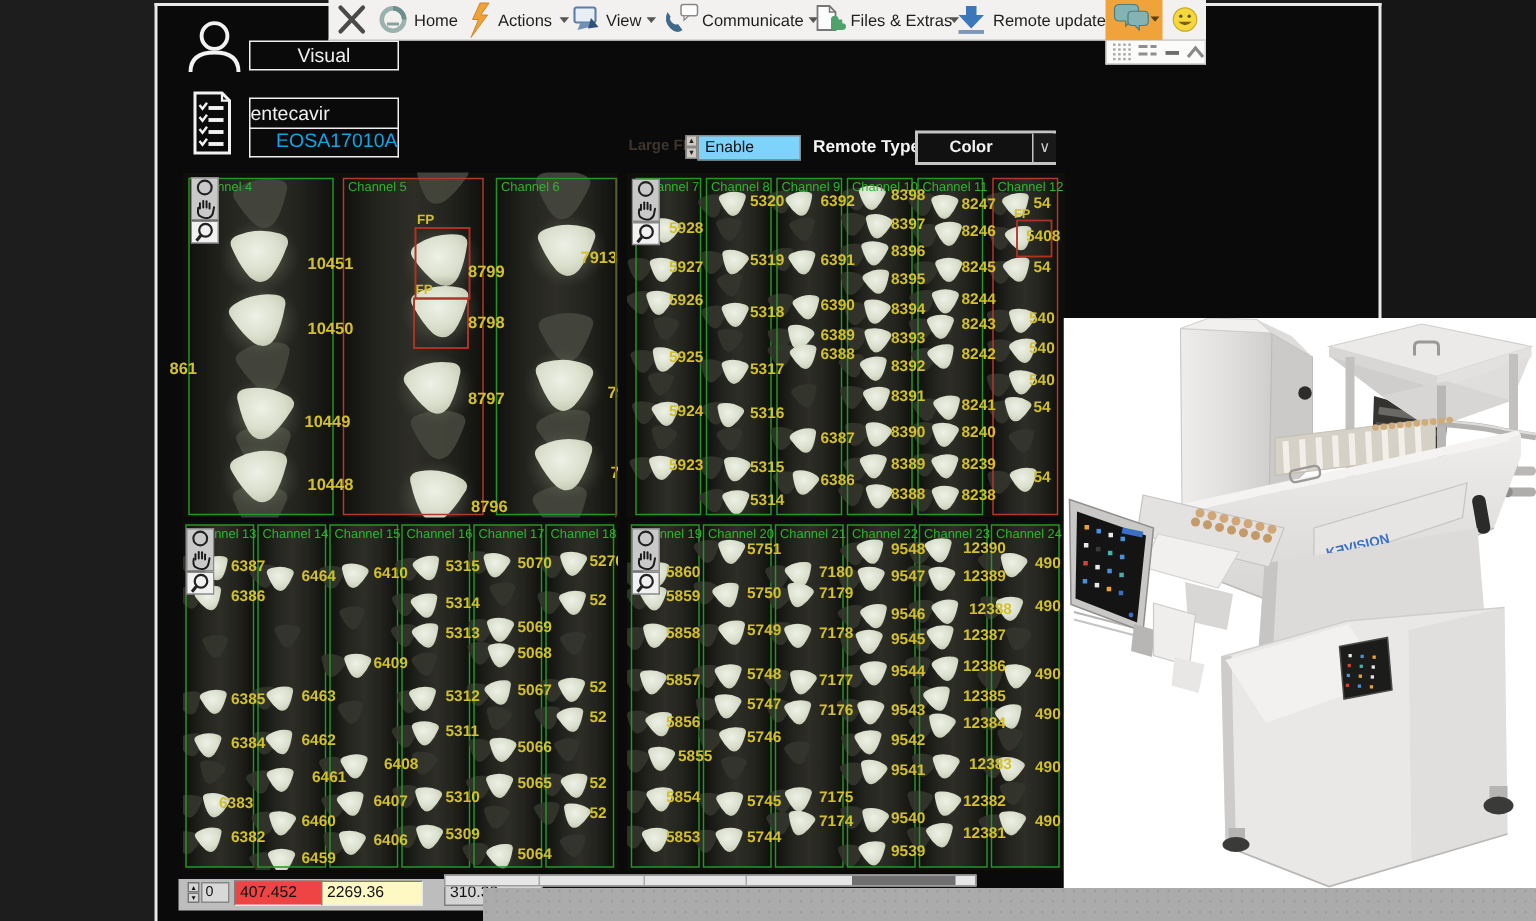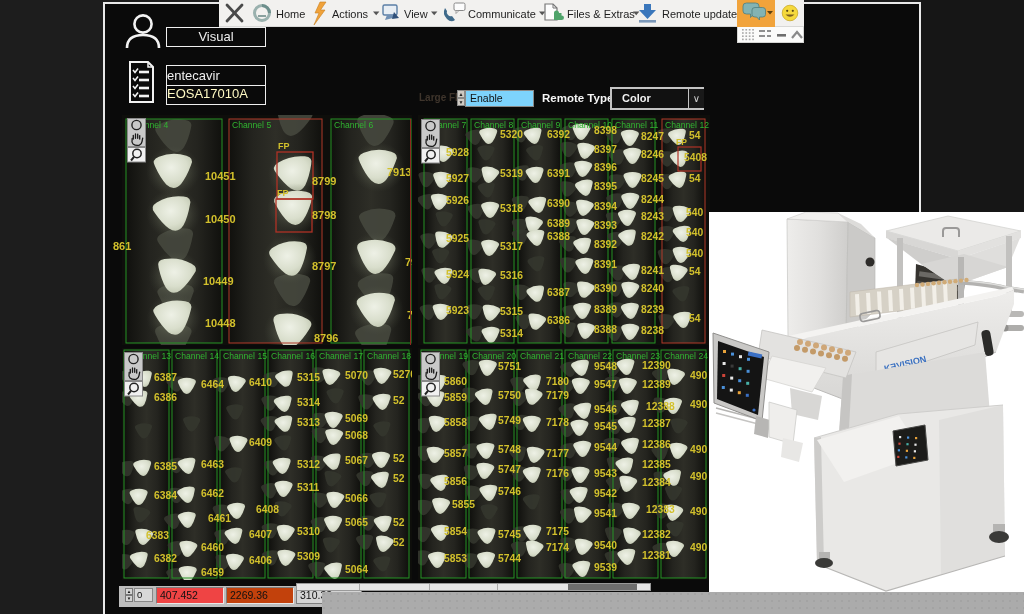--- a/index.html
+++ b/index.html
@@ -862,21 +862,21 @@
 </g>
 <g stroke="#f2f2f2" stroke-width="1.6" fill="none">
 <path d="M 13,62 l 2,2.5 l 3,-4"></path>
         <path d="M 13,70 l 2,2.5 l 3,-4"></path>
 <path d="M 13,78 l 2,2.5 l 3,-4"></path>
         <path d="M 13,86 l 2,2.5 l 3,-4"></path>
 </g>
 </svg>
 <div class="abs" style="left:166px;top:27px;width:100px;height:20px;border:1.5px solid #efefef;color:#efefef;font-size:13px;text-align:center;line-height:18px">Visual</div>
 <div class="abs" style="left:166px;top:65px;width:100px;height:21px;border:1.5px solid #efefef;color:#efefef;font-size:13px;text-align:left;line-height:19px">entecavir</div>
-<div class="abs" style="left:166px;top:85px;width:100px;height:20px;border:1.5px solid #efefef;border-top:none;color:#fef9c3;font-size:13px;text-align:left;line-height:17px">EOSA17010A</div>
+<div class="abs" style="left:166px;top:85px;width:100px;height:20px;border:1.5px solid #efefef;border-top:none;color:#0ea5e9;font-size:13px;text-align:right;line-height:17px">EOSA17010A</div>
 
 <div class="abs" style="left:219px;top:0;width:585px;height:27px;background:#f2f1ef;border-bottom:1px solid #d8d8d6"></div>
 <svg class="abs" style="left:219px;top:0" width="585" height="27" viewBox="0 0 585 27">
 <g stroke="#4a4a4a" stroke-width="2.8" stroke-linecap="round">
 <line x1="8" y1="5" x2="23" y2="21"></line>
         <line x1="23" y1="5" x2="8" y2="21"></line>
 </g>
 <g fill="none" stroke-width="3">
 <circle cx="43" cy="13" r="7.5" stroke="#9ab1ae"></circle>
 <path d="M 43,5.5 A 7.5,7.5 0 0 1 50.5,13" stroke="#6d8f8c"></path>
@@ -956,32 +956,32 @@
 
 
 <div class="abs" style="left:419px;top:92px;color:#3f352c;font-size:10px;font-weight:bold">Large FP</div>
 <div class="abs" style="left:457px;top:90px;width:8px;height:16px">
   <div class="abs" style="left:0;top:0;width:8px;height:8px;background:#cfcbc4;border:1px solid #8a8a88;font-size:5px;color:#222;text-align:center;line-height:6px">▲</div>
   <div class="abs" style="left:0;top:8px;width:8px;height:8px;background:#cfcbc4;border:1px solid #8a8a88;font-size:5px;color:#222;text-align:center;line-height:6px">▼</div>
 </div>
 <div class="abs" style="left:465px;top:90px;width:69px;height:17px;background:#7dd3fc;border:1px solid #8a8a88;color:#111;font-size:10.5px;line-height:15px;padding-left:4px">Enable</div>
 <div class="abs" style="left:542px;top:92px;color:#f5f5f5;font-size:11.5px;font-weight:bold">Remote Type</div>
 <div class="abs" style="left:610px;top:87px;width:94px;height:23px;background:#111;border:2px solid #c4c4c4">
-  <span class="abs" style="left:10px;top:3px;color:#f2f2f2;font-size:11px;font-weight:bold">Color</span>
+  <span class="abs" style="left:21px;top:3px;color:#f2f2f2;font-size:11px;font-weight:bold">Color</span>
   <span class="abs" style="left:76px;top:0;width:16px;height:19px;border-left:1.5px solid #c4c4c4;background:#191919;color:#cfcfcf;font-size:10px;text-align:center;line-height:19px">∨</span>
 </div>
 
 <div class="abs" style="left:119px;top:586px;width:212px;height:21px;background:#bdbdbd"></div>
 <div class="abs" style="left:125px;top:588px;width:8px;height:14px">
  <div class="abs" style="left:0;top:0;width:8px;height:7px;background:#d5d5d5;border:1px solid #777;font-size:4.5px;text-align:center;line-height:5px;color:#111">▲</div>
  <div class="abs" style="left:0;top:7px;width:8px;height:7px;background:#d5d5d5;border:1px solid #777;font-size:4.5px;text-align:center;line-height:5px;color:#111">▼</div>
 </div>
 <div class="abs" style="left:134px;top:588px;width:19px;height:14px;background:#d8d8d8;border:1px solid #888;color:#111;font-size:9.5px;line-height:12px;padding-left:2px">0</div>
 <div class="abs" style="left:156px;top:587px;width:68px;height:17px;background:#ef4444;border:1px solid #7e7e7e;border-right-color:#e8e8e8;border-bottom-color:#e8e8e8;color:#111;font-size:10.5px;line-height:15px;padding-left:3px">407.452</div>
-<div class="abs" style="left:226px;top:587px;width:68px;height:17px;background:#c2410c;border:1px solid #7e7e7e;border-right-color:#e8e8e8;border-bottom-color:#e8e8e8;color:#111;font-size:10.5px;line-height:15px;padding-left:3px">2269.36</div>
+<div class="abs" style="left:214px;top:587px;width:68px;height:17px;background:#fef9c3;border:1px solid #7e7e7e;border-right-color:#e8e8e8;border-bottom-color:#e8e8e8;color:#111;font-size:10.5px;line-height:15px;padding-left:3px">2269.36</div>
 <div class="abs" style="left:296px;top:587px;width:66px;height:17px;background:#d4d4d4;border:1px solid #7e7e7e;color:#111;font-size:10.5px;line-height:15px;padding-left:3px">310.33</div>
 <div class="abs" style="left:296px;top:583px;width:355px;height:8px;background:#e6e6e6;border:1px solid #9a9a9a">
   <div class="abs" style="left:62px;top:0;width:1px;height:6px;background:#aaa"></div>
   <div class="abs" style="left:132px;top:0;width:1px;height:6px;background:#aaa"></div>
   <div class="abs" style="left:200px;top:0;width:1px;height:6px;background:#aaa"></div>
   <div class="abs" style="left:271px;top:0;width:69px;height:6px;background:#6f6f6f"></div>
 </div>
 <svg class="abs" style="left:709px;top:212px" width="315" height="402" viewBox="0 0 315 402">
 <defs>
 <linearGradient id="mgv" x1="0" y1="0" x2="1" y2="0">

